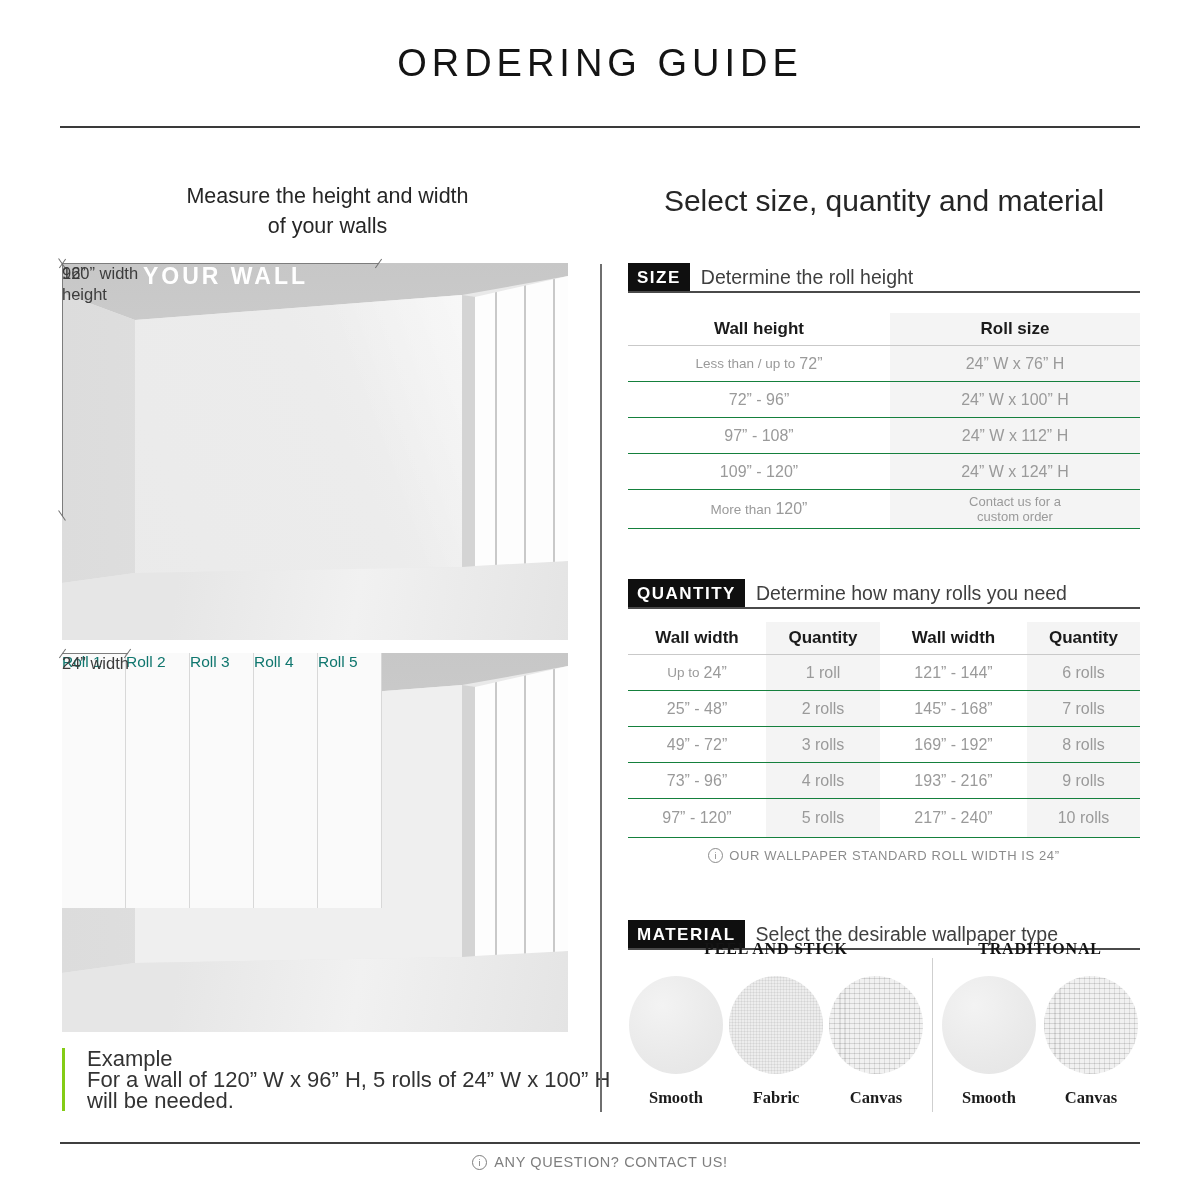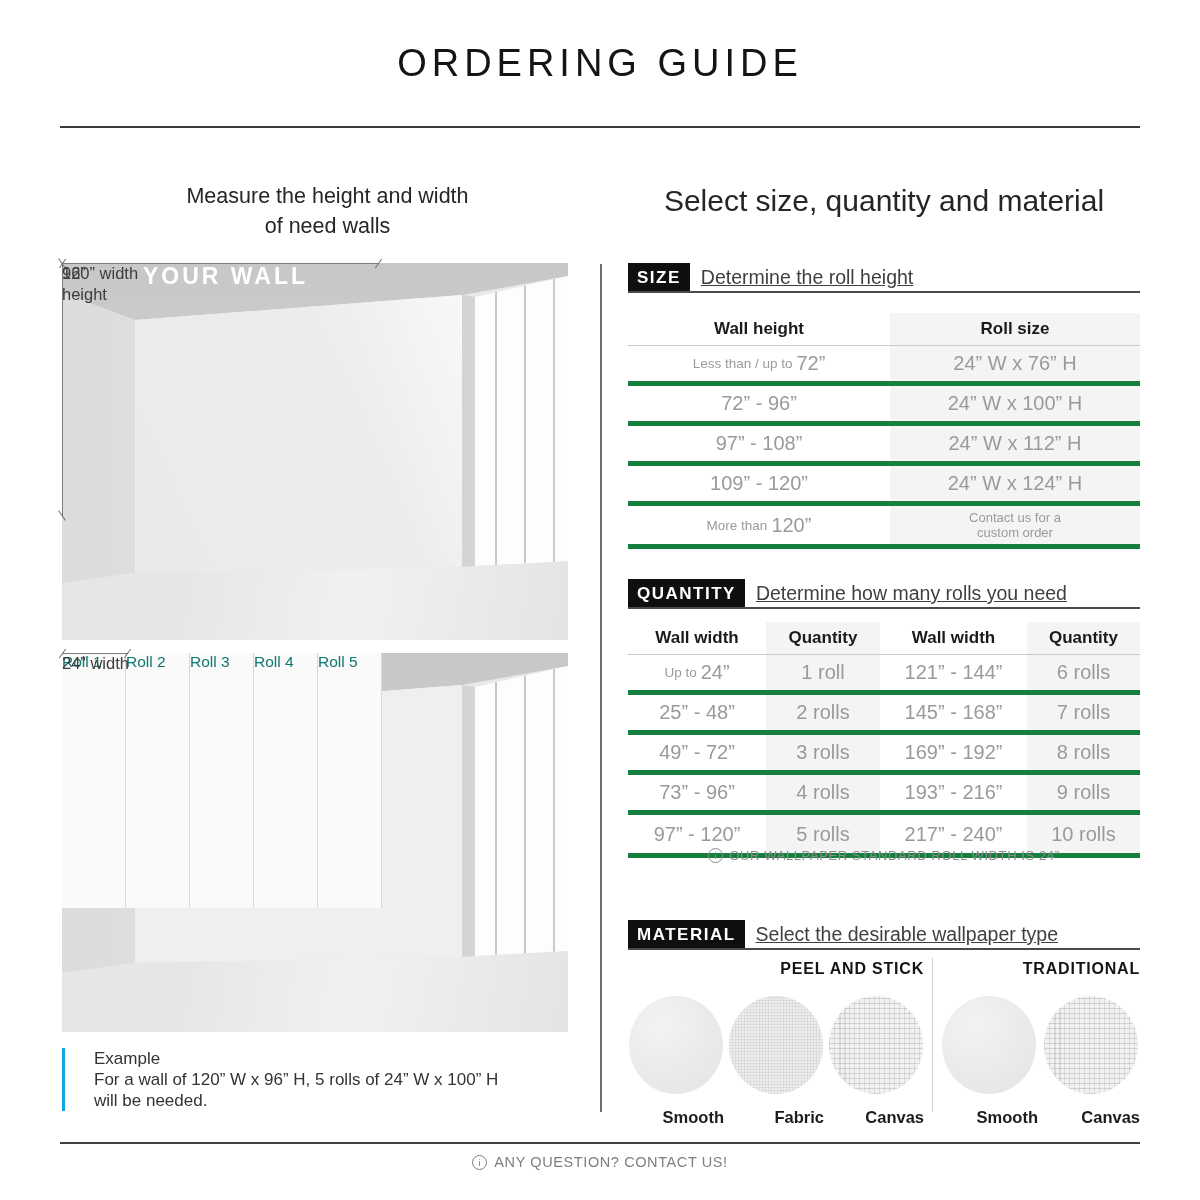--- a/index.html
+++ b/index.html
@@ -58,55 +58,55 @@
   .measure-h1 .tick.t1,.measure-h2 .tick.t1{left:0;}
   .measure-h1 .tick.t2,.measure-h2 .tick.t2{right:0;}
 
   .panels{position:absolute;left:79px;top:57px;width:320px;height:255px;
       background:repeating-linear-gradient(90deg,#fafafa 0 63px,#d8d8d8 63px 64px);
       box-shadow:inset -1px 0 0 #d8d8d8;}
   .roll-row{position:absolute;left:79px;top:286px;width:320px;display:flex;}
   .roll-row span{width:64px;text-align:left;font-size:15.5px;color:#0f766e;}
 
   
-  .example{position:absolute;left:62px;top:1048px;border-left:3px solid #0ea5e9;
-           padding-left:29px;font-size:17px;line-height:21px;color:#333;}
+  .example{position:absolute;left:62px;top:1048px;border-left:3px solid #84cc16;
+           padding-left:22px;font-size:22px;line-height:21px;color:#333;}
 
   
   .sec-header{position:absolute;left:628px;width:512px;display:flex;align-items:flex-end;
               border-bottom:2px solid #4a4a4a;padding-bottom:0;}
   .badge{background:#0f0f0f;color:#ffffff;font-size:17px;font-weight:700;letter-spacing:1.5px;
          padding:4px 9px 3px;line-height:21px;}
-  .sec-subtitle{font-size:19.5px;color:#3f3f3f;margin-left:11px;padding-bottom:2px;text-decoration:underline;}
+  .sec-subtitle{font-size:19.5px;color:#3f3f3f;margin-left:11px;padding-bottom:2px;}
 
   .tbl{position:absolute;left:628px;width:512px;}
-  .t-row{display:flex;align-items:center;height:35px;border-bottom:5px solid #15803d;}
+  .t-row{display:flex;align-items:center;height:35px;border-bottom:1px solid #15803d;}
   .t-row.head{height:32px;border-bottom:1px solid #c9c9c9;}
   .t-row:last-child{height:38px;}
   .t-cell{display:flex;align-items:center;justify-content:center;height:100%;text-align:center;}
-  .t-cell .val{font-size:20px;color:#9a9a9a;}
+  .t-cell .val{font-size:16px;color:#9a9a9a;}
   .t-cell .pre{font-size:13.5px;color:#9a9a9a;margin-right:4px;}
   .t-row.head .t-cell{font-size:17px;font-weight:700;color:#1b1b1b;text-align:right;}
   .alt{background:#f4f4f4;}
   .size-tbl .t-cell:nth-child(1){width:262px;}
   .size-tbl .t-cell:nth-child(2){width:250px;}
   .qty-tbl .t-cell:nth-child(1){width:138px;}
   .qty-tbl .t-cell:nth-child(2){width:114px;}
   .qty-tbl .t-cell:nth-child(3){width:147px;}
   .qty-tbl .t-cell:nth-child(4){width:113px;}
   .roll-small{font-size:13px !important;line-height:15px;max-width:114px;display:inline-block;}
 
   .note{position:absolute;left:628px;top:848px;width:512px;text-align:center;
         font-size:13px;letter-spacing:.6px;color:#8c8c8c;display:flex;
         align-items:center;justify-content:center;gap:6px;}
   .info-icon{display:inline-flex;align-items:center;justify-content:center;width:13px;height:13px;
         border:1px solid currentColor;border-radius:50%;font-size:9.5px;font-style:normal;flex:none;}
 
   
-  .mat-group{position:absolute;top:960px;text-align:right;}
+  .mat-group{position:absolute;top:940px;text-align:center;font-family:Liberation Serif, serif;}
   .mat-group .g-name{font-size:16px;font-weight:700;letter-spacing:.8px;color:#141414;}
   .g1{left:628px;width:296px;}
   .g2{left:940px;width:200px;}
   .swatch-row{display:flex;justify-content:center;gap:4px;margin-top:18px;}
   .swatch-item{width:98px;}
   .g2 .swatch-item{width:100px;}
   .swatch{width:94px;height:98px;border-radius:50%;margin:0 auto;}
   .tex-smooth{background:radial-gradient(circle at 35% 30%,#f3f3f3,#eaeaea 55%,#e4e4e4);}
   .tex-fabric{background:#ededed;
      background-image:repeating-linear-gradient(0deg,rgba(0,0,0,.055) 0 1px,transparent 1px 3px),
@@ -124,21 +124,21 @@
 </head>
 <body>
 
 <div class="page">
 
   <div class="title">ORDERING GUIDE</div>
   <div class="top-rule"></div>
 
   <div class="col-heading left-heading">
     <div>Measure the height and width</div>
-    <div>of need walls</div>
+    <div>of your walls</div>
   </div>
 
   <div class="room room1">
     <div class="ceiling"></div>
     <div class="left-wall"></div>
     <div class="back-wall"></div>
     <div class="wall-sheen"></div>
     <div class="floor"></div>
     <div class="window-frame"></div>
     <div class="window-panes"></div>

